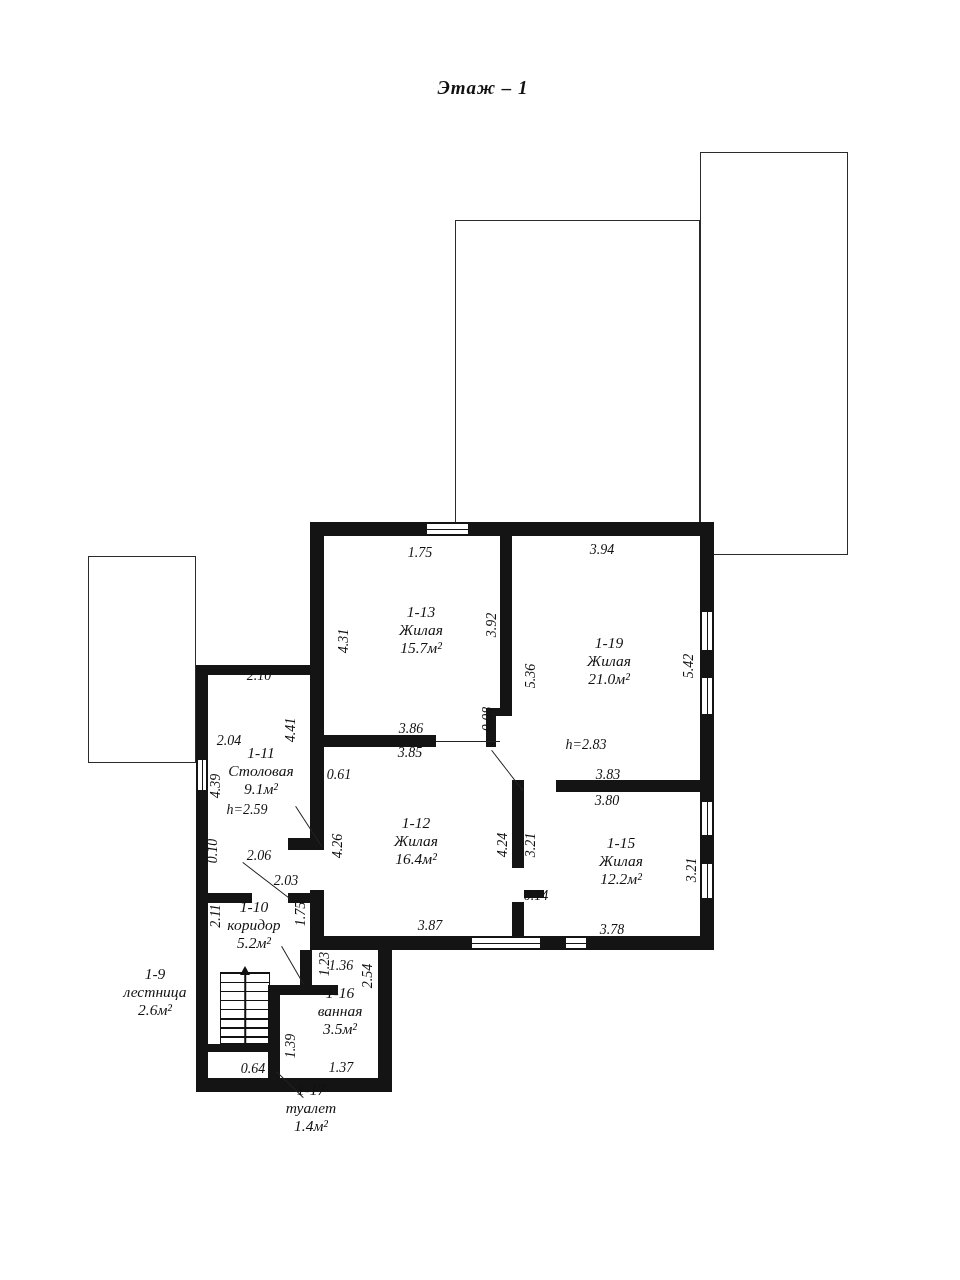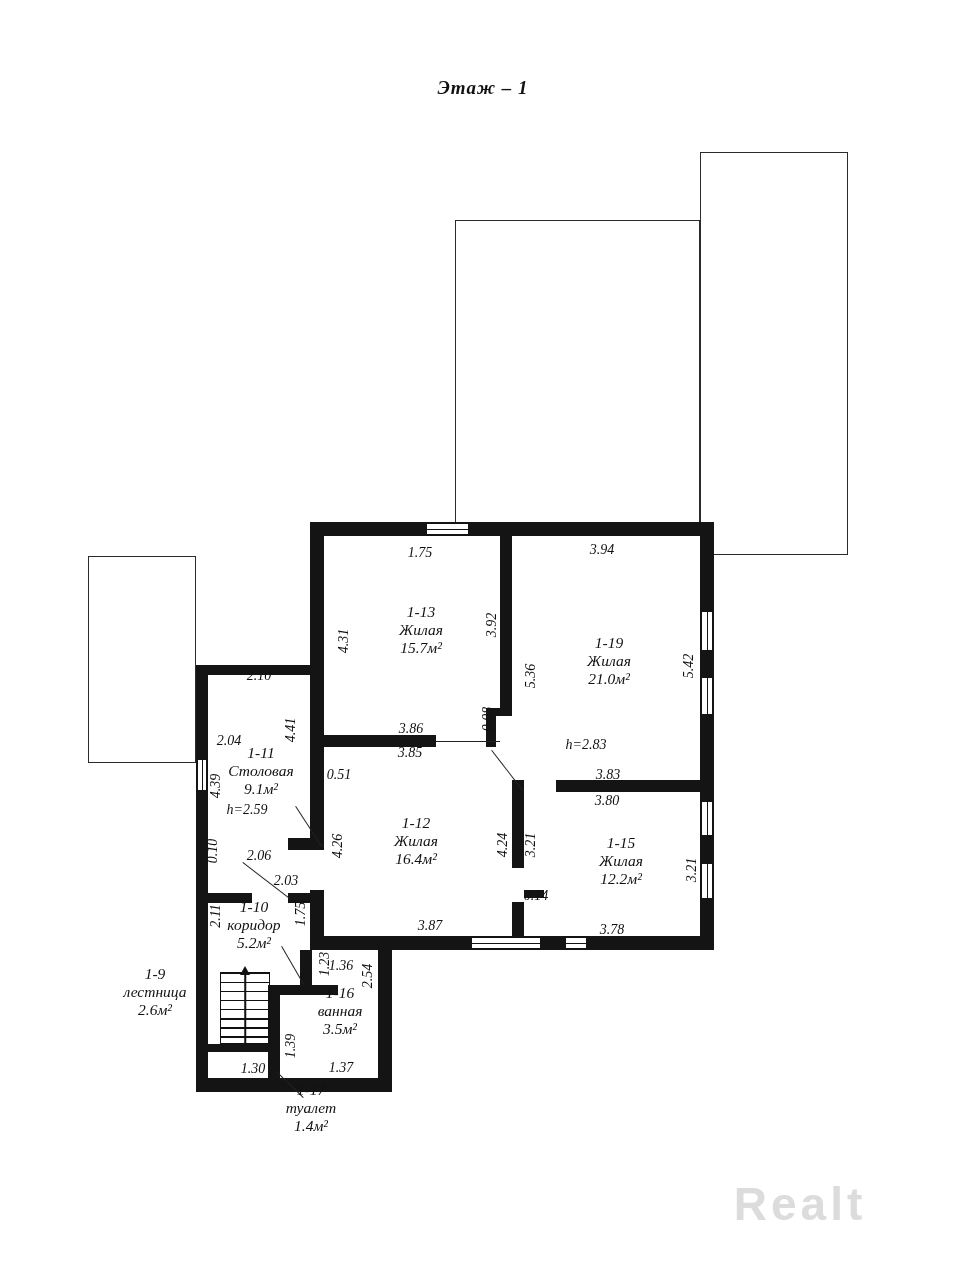--- a/index.html
+++ b/index.html
@@ -44,21 +44,20 @@
     position:absolute;left:50%;top:-7px;transform:translateX(-50%);
     width:0;height:0;border-left:5px solid transparent;border-right:5px solid transparent;
     border-bottom:9px solid #111;
   }
 </style>
 </head>
 <body>
 
 <div id="canvas">
   <div class="title">Этаж – 1</div>
-  <div class="watermark">Realt</div>
 <div class="outline" style="left: 700px; top: 152px; width: 148px; height: 403px;"></div>
     <div class="outline" style="left: 455px; top: 220px; width: 245px; height: 310px;"></div>
     <div class="outline" style="left: 88px; top: 556px; width: 108px; height: 207px;"></div>
     <div class="wall" style="left: 310px; top: 522px; width: 118px; height: 14px;"></div>
     <div class="wall" style="left: 468px; top: 522px; width: 246px; height: 14px;"></div>
     <div class="wall" style="left: 700px; top: 536px; width: 14px; height: 76px;"></div>
     <div class="wall" style="left: 700px; top: 650px; width: 14px; height: 28px;"></div>
     <div class="wall" style="left: 700px; top: 714px; width: 14px; height: 88px;"></div>
     <div class="wall" style="left: 700px; top: 835px; width: 14px; height: 29px;"></div>
     <div class="wall" style="left: 700px; top: 898px; width: 14px; height: 52px;"></div>
@@ -156,37 +155,37 @@
     <div class="dim rot" style="left: 344px; top: 641px;">4.31</div>
     <div class="dim rot" style="left: 492px; top: 625px;">3.92</div>
     <div class="dim rot" style="left: 531px; top: 676px;">5.36</div>
     <div class="dim rot" style="left: 689px; top: 666px;">5.42</div>
     <div class="dim" style="left: 259px; top: 676px;">2.10</div>
     <div class="dim" style="left: 229px; top: 741px;">2.04</div>
     <div class="dim rot" style="left: 291px; top: 730px;">4.41</div>
     <div class="dim rot" style="left: 488px; top: 719px;">0.08</div>
     <div class="dim" style="left: 411px; top: 729px;">3.86</div>
     <div class="dim" style="left: 410px; top: 753px;">3.85</div>
-    <div class="dim" style="left: 339px; top: 775px;">0.51</div>
+    <div class="dim" style="left: 339px; top: 775px;">0.61</div>
     <div class="dim" style="left: 608px; top: 775px;">3.83</div>
     <div class="dim" style="left: 607px; top: 801px;">3.80</div>
     <div class="dim rot" style="left: 216px; top: 786px;">4.39</div>
     <div class="dim rot" style="left: 338px; top: 846px;">4.26</div>
     <div class="dim rot" style="left: 503px; top: 845px;">4.24</div>
     <div class="dim rot" style="left: 531px; top: 845px;">3.21</div>
     <div class="dim rot" style="left: 692px; top: 870px;">3.21</div>
     <div class="dim rot" style="left: 213px; top: 851px;">0.10</div>
     <div class="dim" style="left: 259px; top: 856px;">2.06</div>
     <div class="dim" style="left: 286px; top: 881px;">2.03</div>
     <div class="dim" style="left: 536px; top: 896px;">0.14</div>
     <div class="dim rot" style="left: 216px; top: 916px;">2.11</div>
     <div class="dim rot" style="left: 301px; top: 914px;">1.75</div>
     <div class="dim" style="left: 430px; top: 926px;">3.87</div>
     <div class="dim" style="left: 612px; top: 930px;">3.78</div>
     <div class="dim rot" style="left: 325px; top: 964px;">1.23</div>
     <div class="dim" style="left: 341px; top: 966px;">1.36</div>
     <div class="dim rot" style="left: 368px; top: 976px;">2.54</div>
     <div class="dim rot" style="left: 291px; top: 1046px;">1.39</div>
-    <div class="dim" style="left: 253px; top: 1069px;">1.30</div>
+    <div class="dim" style="left: 253px; top: 1069px;">0.64</div>
     <div class="dim" style="left: 341px; top: 1068px;">1.37</div>
     <div class="dim" style="left: 586px; top: 745px;">h=2.83</div>
     <div class="dim" style="left: 247px; top: 810px;">h=2.59</div>
   </div>
 
 </body></html>

